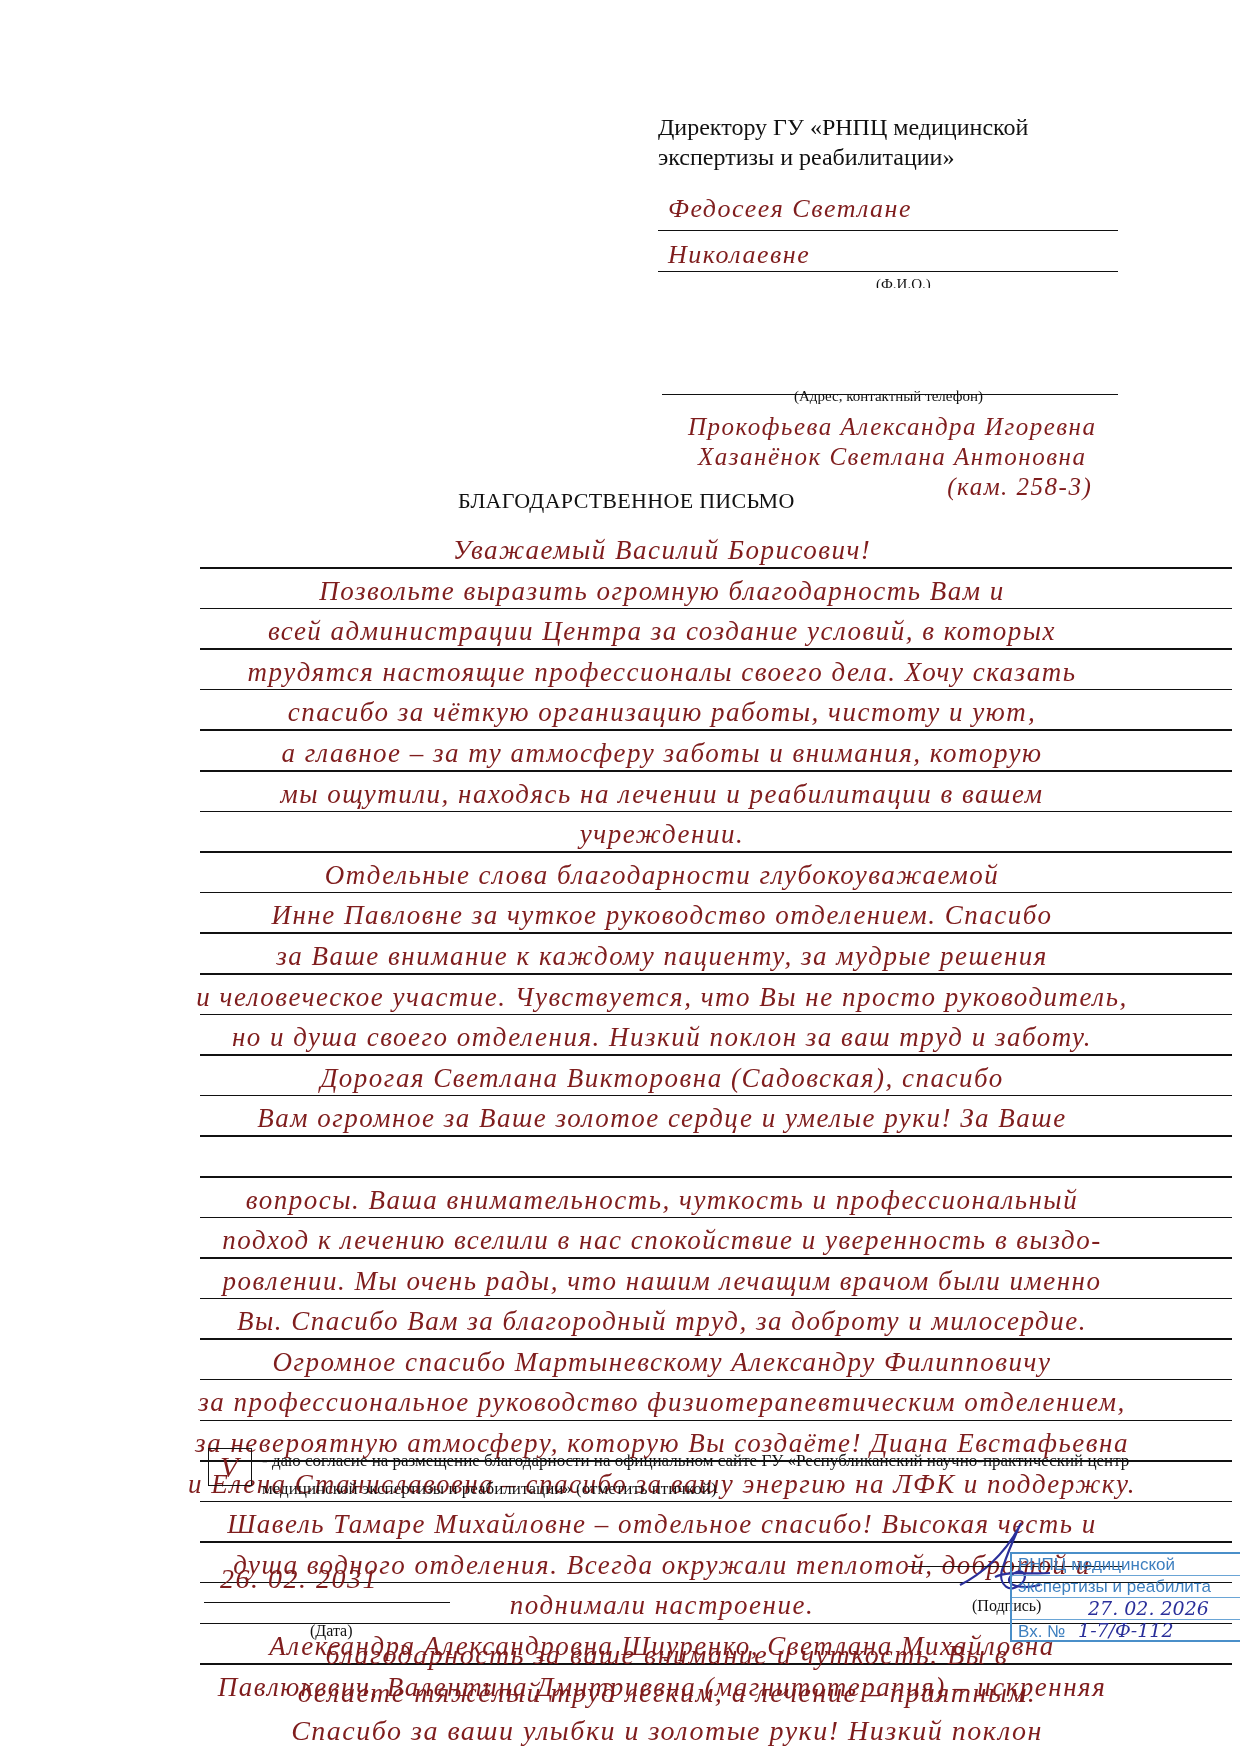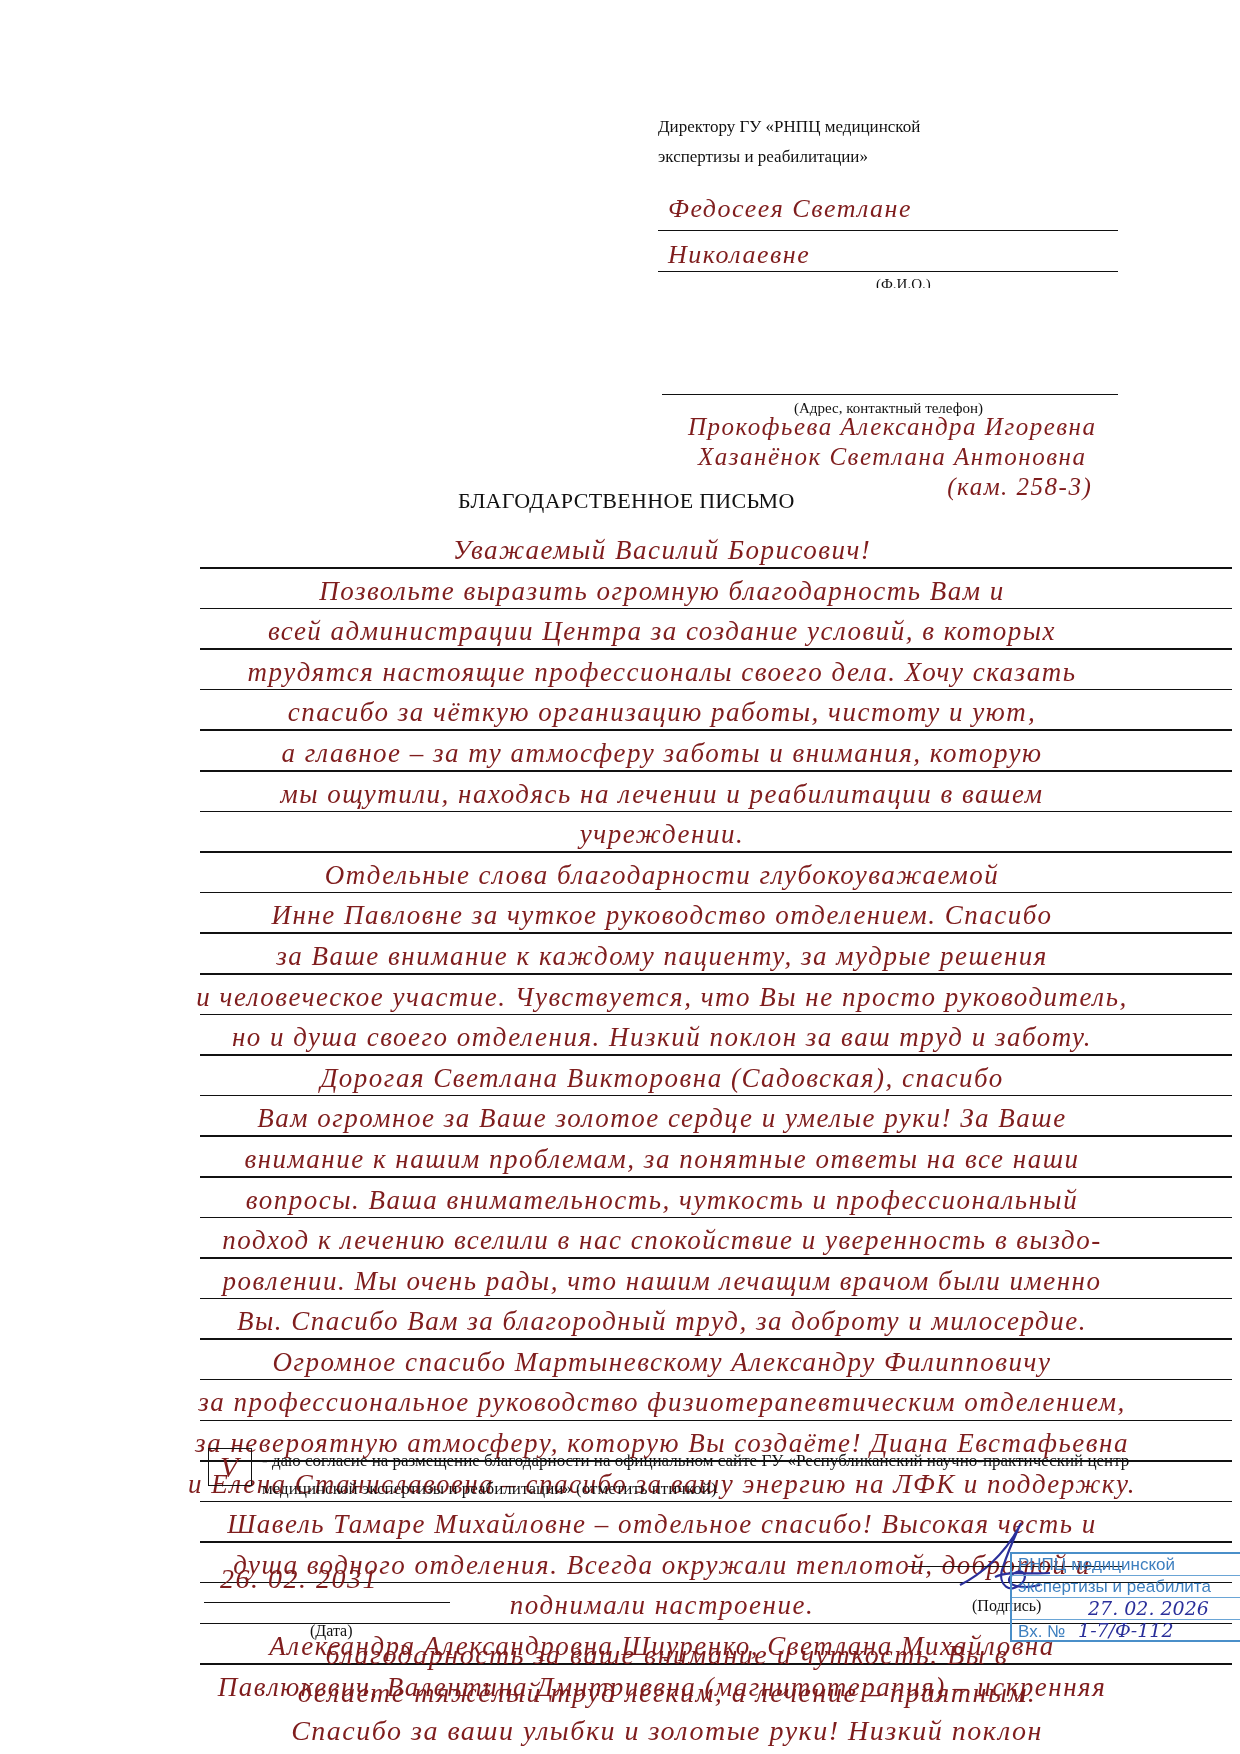--- a/index.html
+++ b/index.html
@@ -8,21 +8,21 @@
     font-family: "Liberation Serif", serif; color: #111;
   }
   .printed { font-family: "Liberation Serif", serif; color: #111; }
   .hand {
     font-family: Liberation Serif, serif; font-style: italic;
     color: #7f1d1d; letter-spacing: 1.5px; text-align: center;
   }
   .abs { position: absolute; }
 
   
-  #addressee { left: 658px; top: 112px; font-size: 17px; line-height: 30px; }
+  #addressee { left: 658px; top: 112px; font-size: 24px; line-height: 30px; }
   .rule { position: absolute; height: 1px; background: #111; }
   .caption { font-size: 15px; position: absolute; }
 
   .fio-line { font-size: 26px; position: absolute; white-space: nowrap; }
 
   #sender { left: 688px; top: 412px; font-size: 25px; line-height: 30px; white-space: nowrap; }
   #sender .room { padding-left: 255px; }
 
   #title { left: 458px; top: 488px; font-size: 22px; letter-spacing: 0.3px; }
 
@@ -67,21 +67,21 @@
   <div>экспертизы и реабилитации»</div>
 </div>
 
 <div class="fio-line hand" style="left:668px; top:194px;">Федосеея Светлане</div>
 <div class="rule" style="left:658px; top:230px; width:460px;"></div>
 <div class="fio-line hand" style="left:668px; top:240px;">Николаевне</div>
 <div class="rule" style="left:658px; top:271px; width:460px;"></div>
 <div class="caption printed" style="left:876px; top:276px; height:12px; overflow:hidden;">(Ф.И.О.)</div>
 
 <div class="rule" style="left:662px; top:394px; width:456px;"></div>
-<div class="caption printed" style="left:794px; top:400px;">(Адрес, контактный телефон)</div>
+<div class="caption printed" style="left:794px; top:388px;">(Адрес, контактный телефон)</div>
 
 <div id="sender" class="abs hand">
   <div>Прокофьева Александра Игоревна</div>
   <div>Хазанёнок Светлана Антоновна</div>
   <div class="room">(кам. 258-3)</div>
 </div>
 
 <div id="title" class="abs printed">БЛАГОДАРСТВЕННОЕ ПИСЬМО</div>
 
 <div id="body-lines" class="abs">
@@ -93,21 +93,21 @@
   <div class="bline hand"><span>а главное – за ту атмосферу заботы и внимания, которую</span><div class="ul"></div></div>
   <div class="bline hand"><span>мы ощутили, находясь на лечении и реабилитации в вашем</span><div class="ul"></div></div>
   <div class="bline hand"><span>учреждении.</span><div class="ul"></div></div>
   <div class="bline hand"><span>  Отдельные слова благодарности глубокоуважаемой</span><div class="ul"></div></div>
   <div class="bline hand"><span>Инне Павловне за чуткое руководство отделением. Спасибо</span><div class="ul"></div></div>
   <div class="bline hand"><span>за Ваше внимание к каждому пациенту, за мудрые решения</span><div class="ul"></div></div>
   <div class="bline hand"><span>и человеческое участие. Чувствуется, что Вы не просто руководитель,</span><div class="ul"></div></div>
   <div class="bline hand"><span>но и душа своего отделения. Низкий поклон за ваш труд и заботу.</span><div class="ul"></div></div>
   <div class="bline hand"><span>  Дорогая Светлана Викторовна (Садовская), спасибо</span><div class="ul"></div></div>
   <div class="bline hand"><span>Вам огромное за Ваше золотое сердце и умелые руки! За Ваше</span><div class="ul"></div></div>
-  <div class="bline hand"><span>внимание к нашим проблемам, за понятные ответы на все наши</span><div class="ul"></div></div>
+  <div class="bline hand"><div class="ul"></div></div>
   <div class="bline hand"><span>вопросы. Ваша внимательность, чуткость и профессиональный</span><div class="ul"></div></div>
   <div class="bline hand"><span>подход к лечению вселили в нас спокойствие и уверенность в выздо-</span><div class="ul"></div></div>
   <div class="bline hand"><span>ровлении. Мы очень рады, что нашим лечащим врачом были именно</span><div class="ul"></div></div>
   <div class="bline hand"><span>Вы. Спасибо Вам за благородный труд, за доброту и милосердие.</span><div class="ul"></div></div>
   <div class="bline hand"><span>  Огромное спасибо Мартыневскому Александру Филипповичу</span><div class="ul"></div></div>
   <div class="bline hand"><span>за профессиональное руководство физиотерапевтическим отделением,</span><div class="ul"></div></div>
   <div class="bline hand"><span>за невероятную атмосферу, которую Вы создаёте! Диана Евстафьевна</span><div class="ul"></div></div>
   <div class="bline hand"><span>и Елена Станиславовна – спасибо за вашу энергию на ЛФК и поддержку.</span><div class="ul"></div></div>
   <div class="bline hand"><span>Шавель Тамаре Михайловне – отдельное спасибо! Высокая честь и</span><div class="ul"></div></div>
   <div class="bline hand"><span>душа водного отделения. Всегда окружали теплотой, добротой и</span><div class="ul"></div></div>

